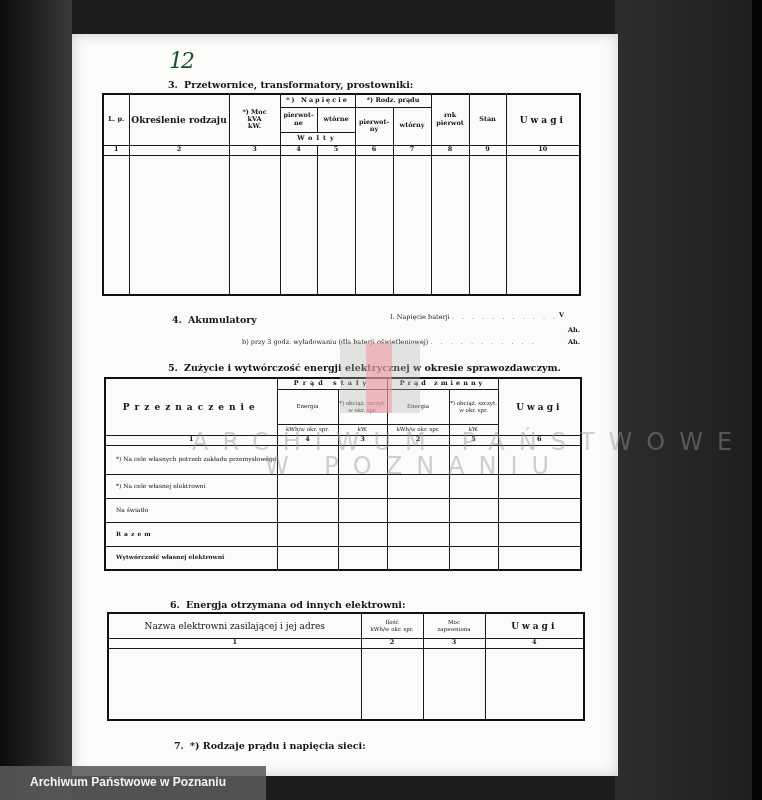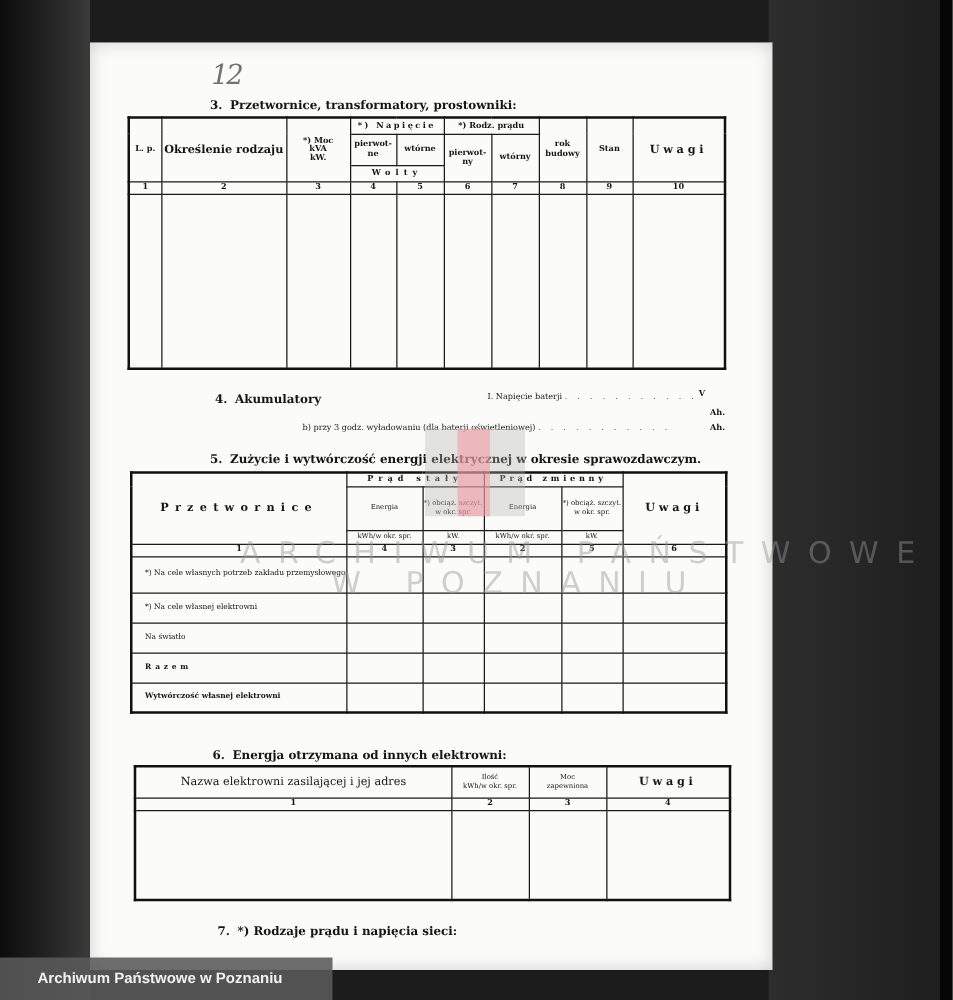--- a/index.html
+++ b/index.html
@@ -12,21 +12,21 @@
     background:linear-gradient(90deg,#0c0c0c 0%,#262626 60%,#3a3a3a 100%); }
   .bg-right { position:absolute; left:752px; top:0; width:10px; height:800px; background:#050505; }
   .bg-mid { position:absolute; left:615px; top:0; width:137px; height:800px;
     background:linear-gradient(90deg,#2d2d2d 0%,#262626 50%,#1e1e1e 100%); }
   .page {
     position:absolute; left:72px; top:34px; width:546px; height:742px;
     background:#fbfbf9;
     box-shadow: inset 0 0 14px rgba(0,0,0,0.18);
   }
   .hand { position:absolute; left:97px; top:14px; font-family:"DejaVu Serif", serif;
-    font-size:22px; font-style:italic; color:#737373; letter-spacing:-2px; }
+    font-size:22px; font-style:italic; color:#14532d; letter-spacing:-2px; }
   .sec-title { position:absolute; font-weight:bold; font-size:9.5px; color:#151515; white-space:nowrap;margin-left:44px; }
   .sec-title .num { display:inline-block; width:16px; }
   table.frm { position:absolute; border-collapse:collapse; table-layout:fixed; }
   table.frm td { border:1px solid #1a1a1a; padding:0; text-align:center; vertical-align:middle;
     color:#151515; line-height:1.15; overflow:hidden; }
   table.frm { border:2px solid #111; }
   .h-big { font-size:10px; font-weight:bold; }
   .h-sp { letter-spacing:3px; font-weight:bold; font-size:9px; }
   .h-sm { font-size:6.5px; font-weight:bold; }
   .h-xs { font-size:5.5px; }
@@ -76,21 +76,21 @@
         <tr style="height:13px">
       <td rowspan="3" class="h-sm">L. p.</td>
       <td rowspan="3" class="h-big" style="font-size:9px">Określenie rodzaju</td>
       <td rowspan="3" class="h-sm">
         <div>*) Moc</div>
         <div>kVA</div>
         <div>kW.</div>
       </td>
       <td colspan="2" class="h-sm" style="letter-spacing:2px">*) Napięcie</td>
       <td colspan="2" class="h-sm">*) Rodz. prądu</td>
-      <td rowspan="3" class="h-sm">rok budowy</td>
+      <td rowspan="3" class="h-sm">rok pierwot</td>
       <td rowspan="3" class="h-sm">Stan</td>
       <td rowspan="3" class="h-sp">Uwagi</td>
     </tr>
     <tr style="height:25px">
       <td class="h-sm">pierwot-ne</td>
       <td class="h-sm">wtórne</td>
       <td rowspan="2" class="h-sm">pierwot-ny</td>
       <td rowspan="2" class="h-sm">wtórny</td>
     </tr>
     <tr style="height:13px">
@@ -148,21 +148,21 @@
     <colgroup>
       <col style="width:172px">
         <col style="width:61px">
         <col style="width:49px">
         <col style="width:62px">
         <col style="width:49px">
         <col style="width:83px">
     </colgroup>
     <tbody>
         <tr style="height:11px">
-      <td rowspan="3" class="h-sp" style="letter-spacing:5px">Przetwornice</td>
+      <td rowspan="3" class="h-sp" style="letter-spacing:5px">Przeznaczenie</td>
       <td colspan="2" class="h-sm" style="letter-spacing:4px">Prąd stały</td>
       <td colspan="2" class="h-sm" style="letter-spacing:3px">Prąd zmienny</td>
       <td rowspan="3" class="h-sp">Uwagi</td>
     </tr>
     <tr style="height:35px">
       <td class="h-xs">Energia</td>
       <td class="h-xs">*) obciąż. szczyt. w okr. spr.</td>
       <td class="h-xs">Energia</td>
       <td class="h-xs">*) obciąż. szczyt. w okr. spr.</td>
     </tr>

